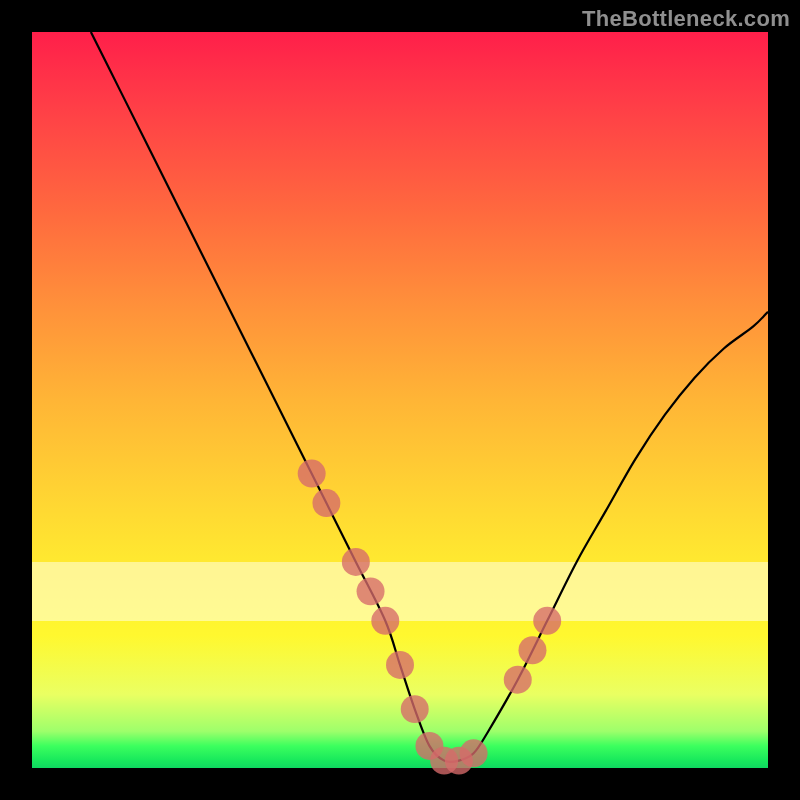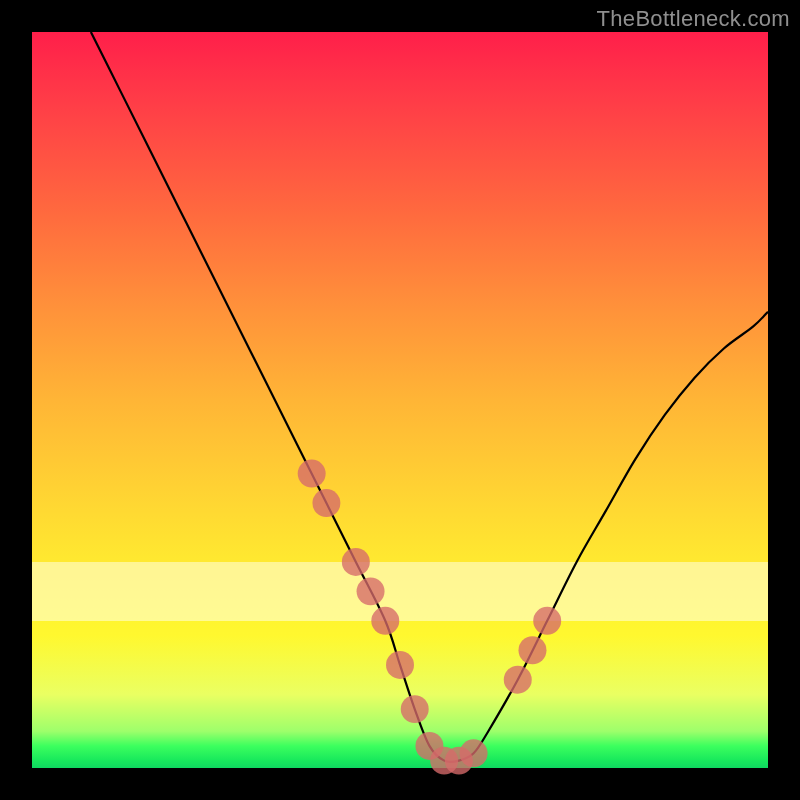--- a/index.html
+++ b/index.html
@@ -47,21 +47,21 @@
     left: 0;
     width: 100%;
     background: rgba(255, 255, 230, 0.55);
   }
   .watermark {
     position: absolute;
     top: 6px;
     right: 10px;
     color: #8f8f8f;
     font-size: 22px;
-    font-weight: 400;
+    font-weight: 700;
     letter-spacing: 0.3px;
     user-select: none;
   }
   svg.curve {
     position: absolute;
     left: 0;
     top: 0;
     width: 736px;
     height: 736px;
     overflow: visible;

